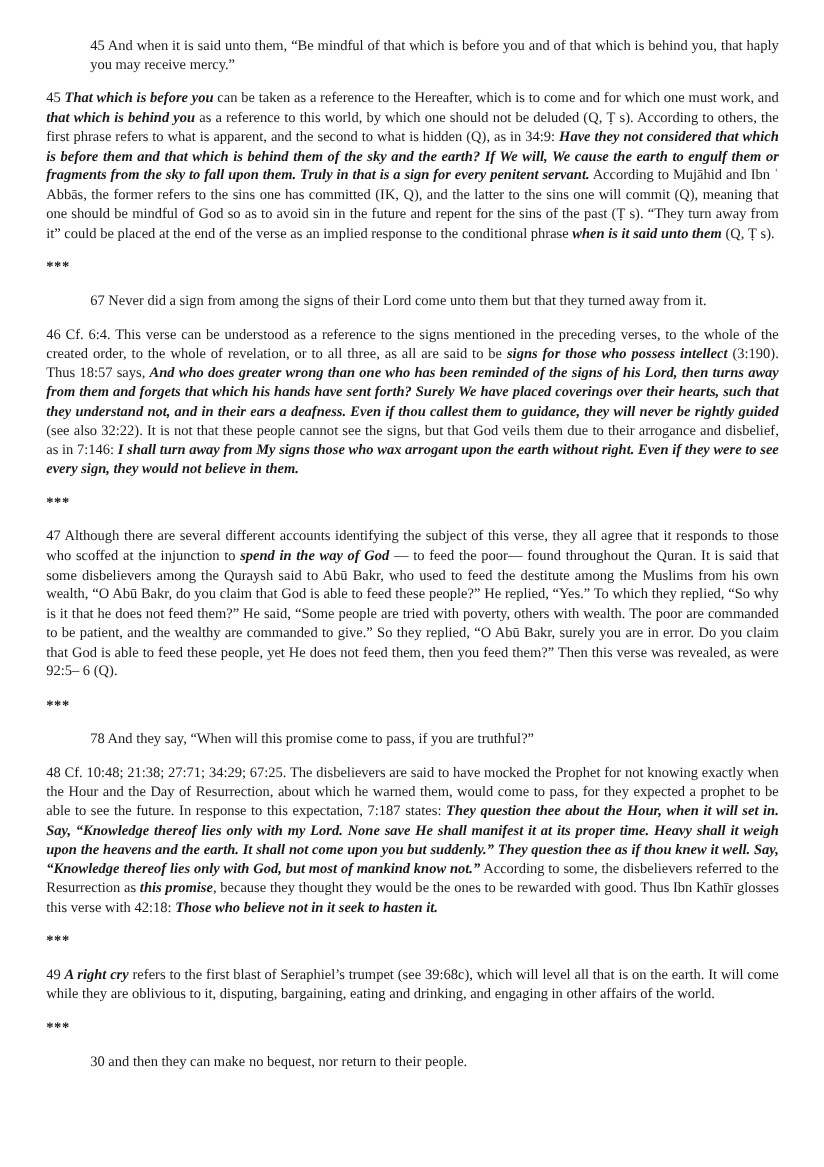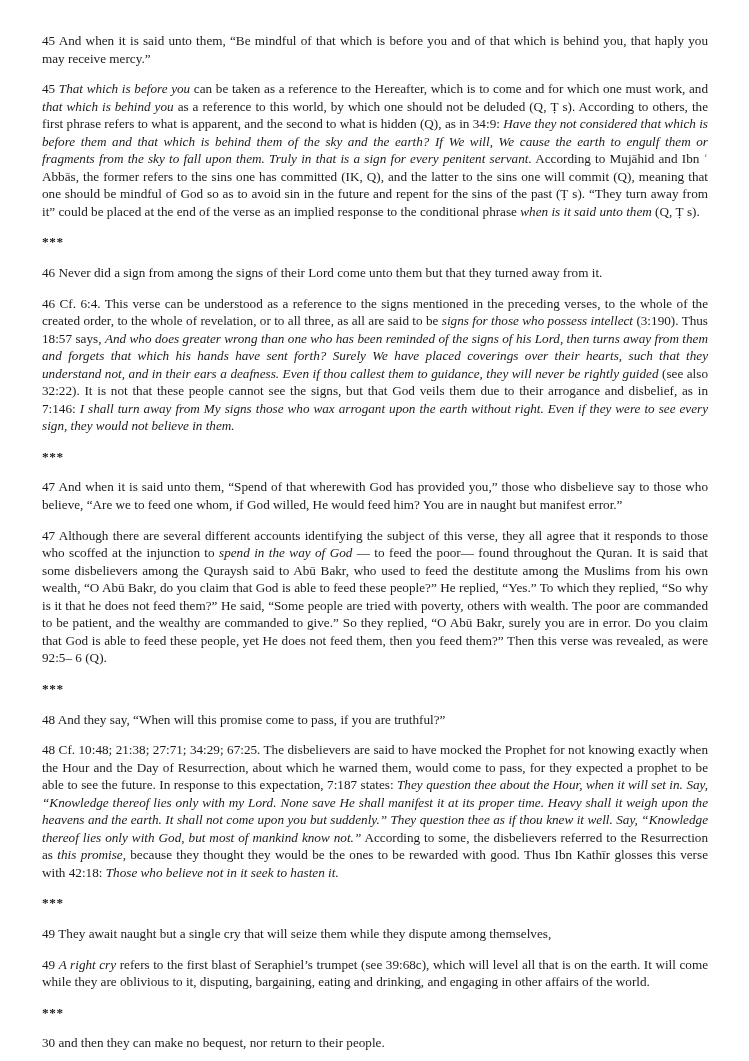--- a/index.html
+++ b/index.html
@@ -29,67 +29,67 @@
     font-size: 13.2px;
     line-height: 17.55px;
     text-align: justify;
     text-justify: inter-word;
     margin: 0 0 13px 0;
     hyphens: none;
     -webkit-hyphens: none;
   }
   .block.verse {
     text-indent: 0;
+    margin-left: 40px;
   }
   .block.commentary {
     text-indent: 0;
   }
   .divider {
     font-size: 13.2px;
     line-height: 17.55px;
     letter-spacing: 0.6px;
     margin: 0 0 13px 0;
     text-align: left;
     font-weight: 600;
   }
   em, .it {
     font-style: italic;
+    font-weight: bold;
   }
 </style>
 </head>
 <body>
 
 <div class="page">
   <div class="content">
 
     <p class="block verse">45 And when it is said unto them, “Be mindful of that which is before you and of that which is behind you, that haply you may receive mercy.”</p>
 
     <p class="block commentary">45     <em class="it">That which is before you</em> can be taken as a reference to the Hereafter, which is to come and for which one must work, and <em class="it">that which is behind you</em> as a reference to this world, by which one should not be deluded (Q, Ṭ s). According to others, the first phrase refers to what is apparent, and the second to what is hidden (Q), as in 34:9: <em class="it">Have they not considered that which is before them and that which is behind them of the sky and the earth? If We will, We cause the earth to engulf them or fragments from the sky to fall upon them. Truly in that is a sign for every penitent servant.</em> According to Mujāhid and Ibn ʿ Abbās, the former refers to the sins one has committed (IK, Q), and the latter to the sins one will commit (Q), meaning that one should be mindful of God so as to avoid sin in the future and repent for the sins of the past (Ṭ s). “They turn away from it” could be placed at the end of the verse as an implied response to the conditional phrase <em class="it">when is it said unto them</em> (Q, Ṭ s).</p>
 
     <p class="divider">***</p>
 
-    <p class="block verse">46 Never did a sign from among the signs of their Lord come unto them but that they turned away from it.</p>
+    <p class="block verse">67 Never did a sign from among the signs of their Lord come unto them but that they turned away from it.</p>
 
     <p class="block commentary">46     Cf. 6:4. This verse can be understood as a reference to the signs mentioned in the preceding verses, to the whole of the created order, to the whole of revelation, or to all three, as all are said to be <em class="it">signs for those who possess intellect</em> (3:190). Thus 18:57 says, <em class="it">And who does greater wrong than one who has been reminded of the signs of his Lord, then turns away from them and forgets that which his hands have sent forth? Surely We have placed coverings over their hearts, such that they understand not, and in their ears a deafness. Even if thou callest them to guidance, they will never be rightly guided</em> (see also 32:22). It is not that these people cannot see the signs, but that God veils them due to their arrogance and disbelief, as in 7:146: <em class="it">I shall turn away from My signs those who wax arrogant upon the earth without right. Even if they were to see every sign, they would not believe in them.</em></p>
 
     <p class="divider">***</p>
 
-    <p class="block verse">47 And when it is said unto them, “Spend of that wherewith God has provided you,” those who disbelieve say to those who believe, “Are we to feed one whom, if God willed, He would feed him? You are in naught but manifest error.”</p>
 
     <p class="block commentary">47     Although there are several different accounts identifying the subject of this verse, they all agree that it responds to those who scoffed at the injunction to <em class="it">spend in the way of God</em> — to feed the poor— found throughout the Quran. It is said that some disbelievers among the Quraysh said to Abū Bakr, who used to feed the destitute among the Muslims from his own wealth, “O Abū Bakr, do you claim that God is able to feed these people?” He replied, “Yes.” To which they replied, “So why is it that he does not feed them?” He said, “Some people are tried with poverty, others with wealth. The poor are commanded to be patient, and the wealthy are commanded to give.” So they replied, “O Abū Bakr, surely you are in error. Do you claim that God is able to feed these people, yet He does not feed them, then you feed them?” Then this verse was revealed, as were 92:5– 6 (Q).</p>
 
     <p class="divider">***</p>
 
-    <p class="block verse">48 And they say, “When will this promise come to pass, if you are truthful?”</p>
+    <p class="block verse">78 And they say, “When will this promise come to pass, if you are truthful?”</p>
 
     <p class="block commentary">48     Cf. 10:48; 21:38; 27:71; 34:29; 67:25. The disbelievers are said to have mocked the Prophet for not knowing exactly when the Hour and the Day of Resurrection, about which he warned them, would come to pass, for they expected a prophet to be able to see the future. In response to this expectation, 7:187 states: <em class="it">They question thee about the Hour, when it will set in. Say, “Knowledge thereof lies only with my Lord. None save He shall manifest it at its proper time. Heavy shall it weigh upon the heavens and the earth. It shall not come upon you but suddenly.” They question thee as if thou knew it well. Say, “Knowledge thereof lies only with God, but most of mankind know not.”</em> According to some, the disbelievers referred to the Resurrection as <em class="it">this promise</em>, because they thought they would be the ones to be rewarded with good. Thus Ibn Kathīr glosses this verse with 42:18: <em class="it">Those who believe not in it seek to hasten it.</em></p>
 
     <p class="divider">***</p>
 
-    <p class="block verse">49 They await naught but a single cry that will seize them while they dispute among themselves,</p>
 
     <p class="block commentary">49     <em class="it">A right cry</em> refers to the first blast of Seraphiel’s trumpet (see 39:68c), which will level all that is on the earth. It will come while they are oblivious to it, disputing, bargaining, eating and drinking, and engaging in other affairs of the world.</p>
 
     <p class="divider">***</p>
 
     <p class="block verse">30 and then they can make no bequest, nor return to their people.</p>
 
   </div>
 </div>
 

